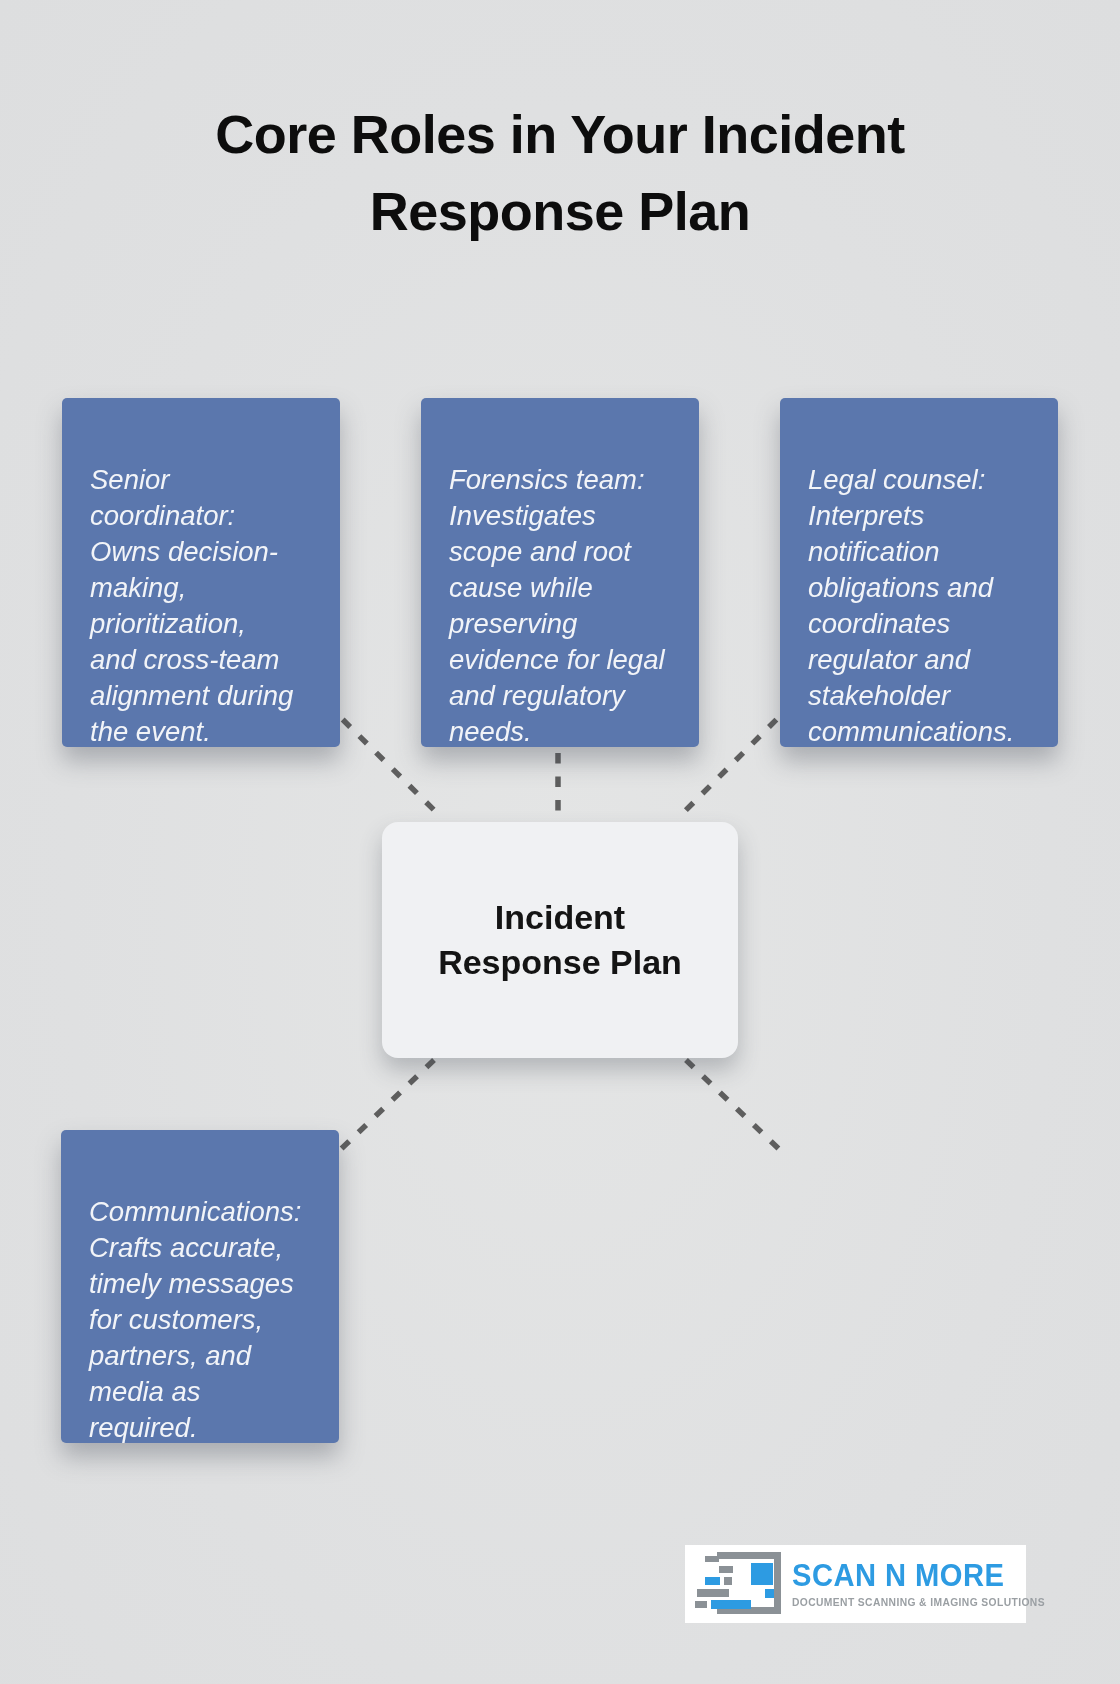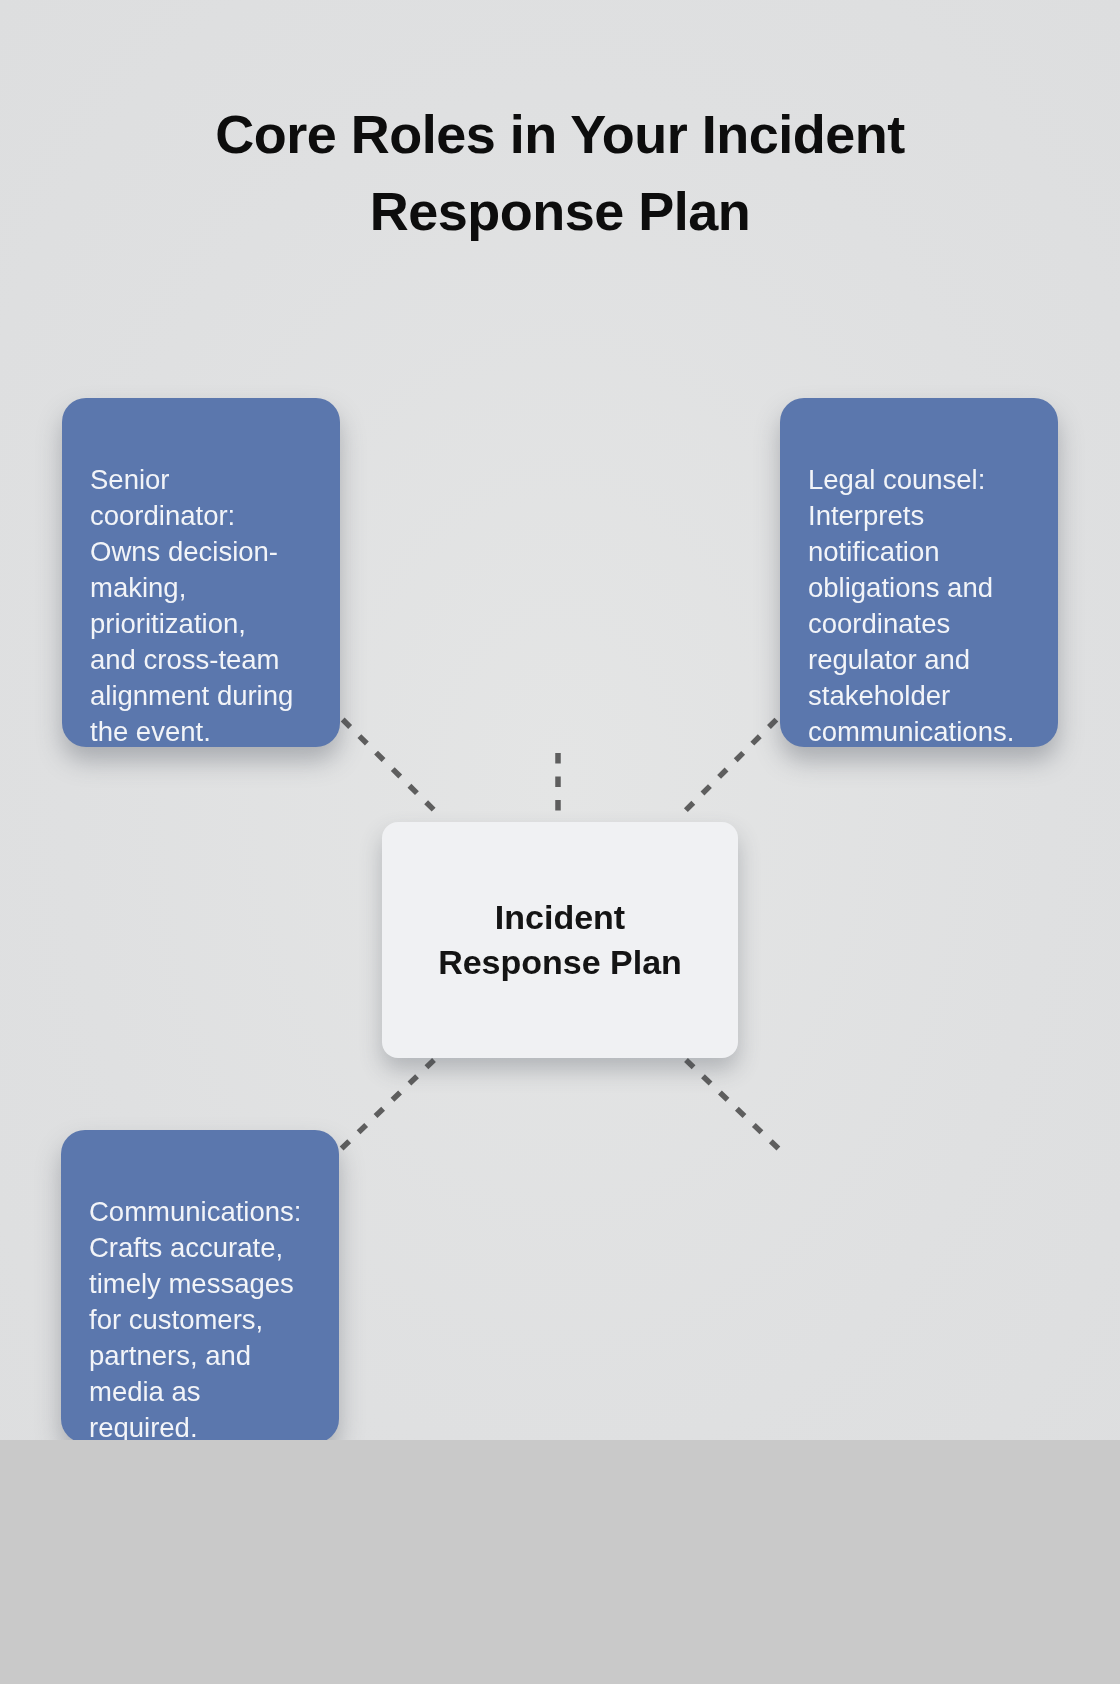--- a/index.html
+++ b/index.html
@@ -1,43 +1,44 @@
 <!DOCTYPE html>
 <html><head>
 <meta charset="utf-8">
 <style>
   html,body{margin:0;padding:0;background:#c9c9c9;}
   #canvas{
     position:relative;
-    width:1120px;height:1440px;
+    width:1120px;height:1684px;
     margin:0 auto;
     background:radial-gradient(ellipse at 50% 54%, #e4e5e5 0%, #dfe0e1 62%, #dddedf 100%);
     font-family:"Liberation Sans", sans-serif;
     overflow:hidden;
   }
   .title{
     position:absolute;top:96px;left:0;width:100%;
     text-align:center;
     font-size:54px;line-height:1.42;font-weight:700;
     letter-spacing:-0.5px;
     color:#0d0d0d;
     white-space:pre-line;
   }
   .connectors{position:absolute;top:0;left:0;width:1120px;height:1684px;}
   .role-box{
     position:absolute;
     width:278px;
     background:#5b77ad;
-    border-radius:24px;
+    border-radius:5px;
     box-shadow:0 14px 24px rgba(70,75,85,0.35);
     color:#f2f4f8;
     font-size:27.5px;line-height:36px;
     padding:28px 28px;
     box-sizing:border-box;
     white-space:pre-line;
+    font-style:italic;
   }
   .role-top{top:398px;height:349px;}
   .role-bottom{top:1130px;height:313px;}
   #role-0{left:62px;}
   #role-1{left:421px;}
   #role-2{left:780px;}
   #role-3{left:61px;}
   #role-4{left:782px;}
   .center-node{
     position:absolute;left:382px;top:822px;width:356px;height:236px;
@@ -92,20 +93,30 @@
     <span>Senior
 coordinator:
 Owns decision-
 making,
 prioritization,
 and cross-team
 alignment during
 the event.</span>
   </div>
 
+  <div id="role-1" class="role-box role-top">
+    <span>Forensics team:
+Investigates
+scope and root
+cause while
+preserving
+evidence for legal
+and regulatory
+needs.</span>
+  </div>
 
   <div id="role-2" class="role-box role-top">
     <span>Legal counsel:
 Interprets
 notification
 obligations and
 coordinates
 regulator and
 stakeholder
 communications.</span>
@@ -137,15 +148,19 @@
         <rect x="24" y="14" width="14" height="7" fill="#8b9196"></rect>
         <rect x="10" y="4" width="14" height="6" fill="#8b9196"></rect>
         <rect x="10" y="25" width="15" height="8" fill="#2d9be2"></rect>
         <rect x="29" y="25" width="8" height="8" fill="#8b9196"></rect>
         <rect x="2" y="37" width="32" height="8" fill="#8b9196"></rect>
         <rect x="70" y="37" width="9" height="9" fill="#2d9be2"></rect>
         <rect x="0" y="49" width="12" height="7" fill="#8b9196"></rect>
         <rect x="16" y="48" width="40" height="9" fill="#2d9be2"></rect>
       </g>
     </svg>
+    <div class="logo-text">
+      <div class="logo-brand">SCAN N MORE</div>
+      <div class="logo-tagline">DOCUMENT SCANNING &amp; IMAGING SOLUTIONS</div>
+    </div>
   </div>
 
 </div>
 
 </body></html>

